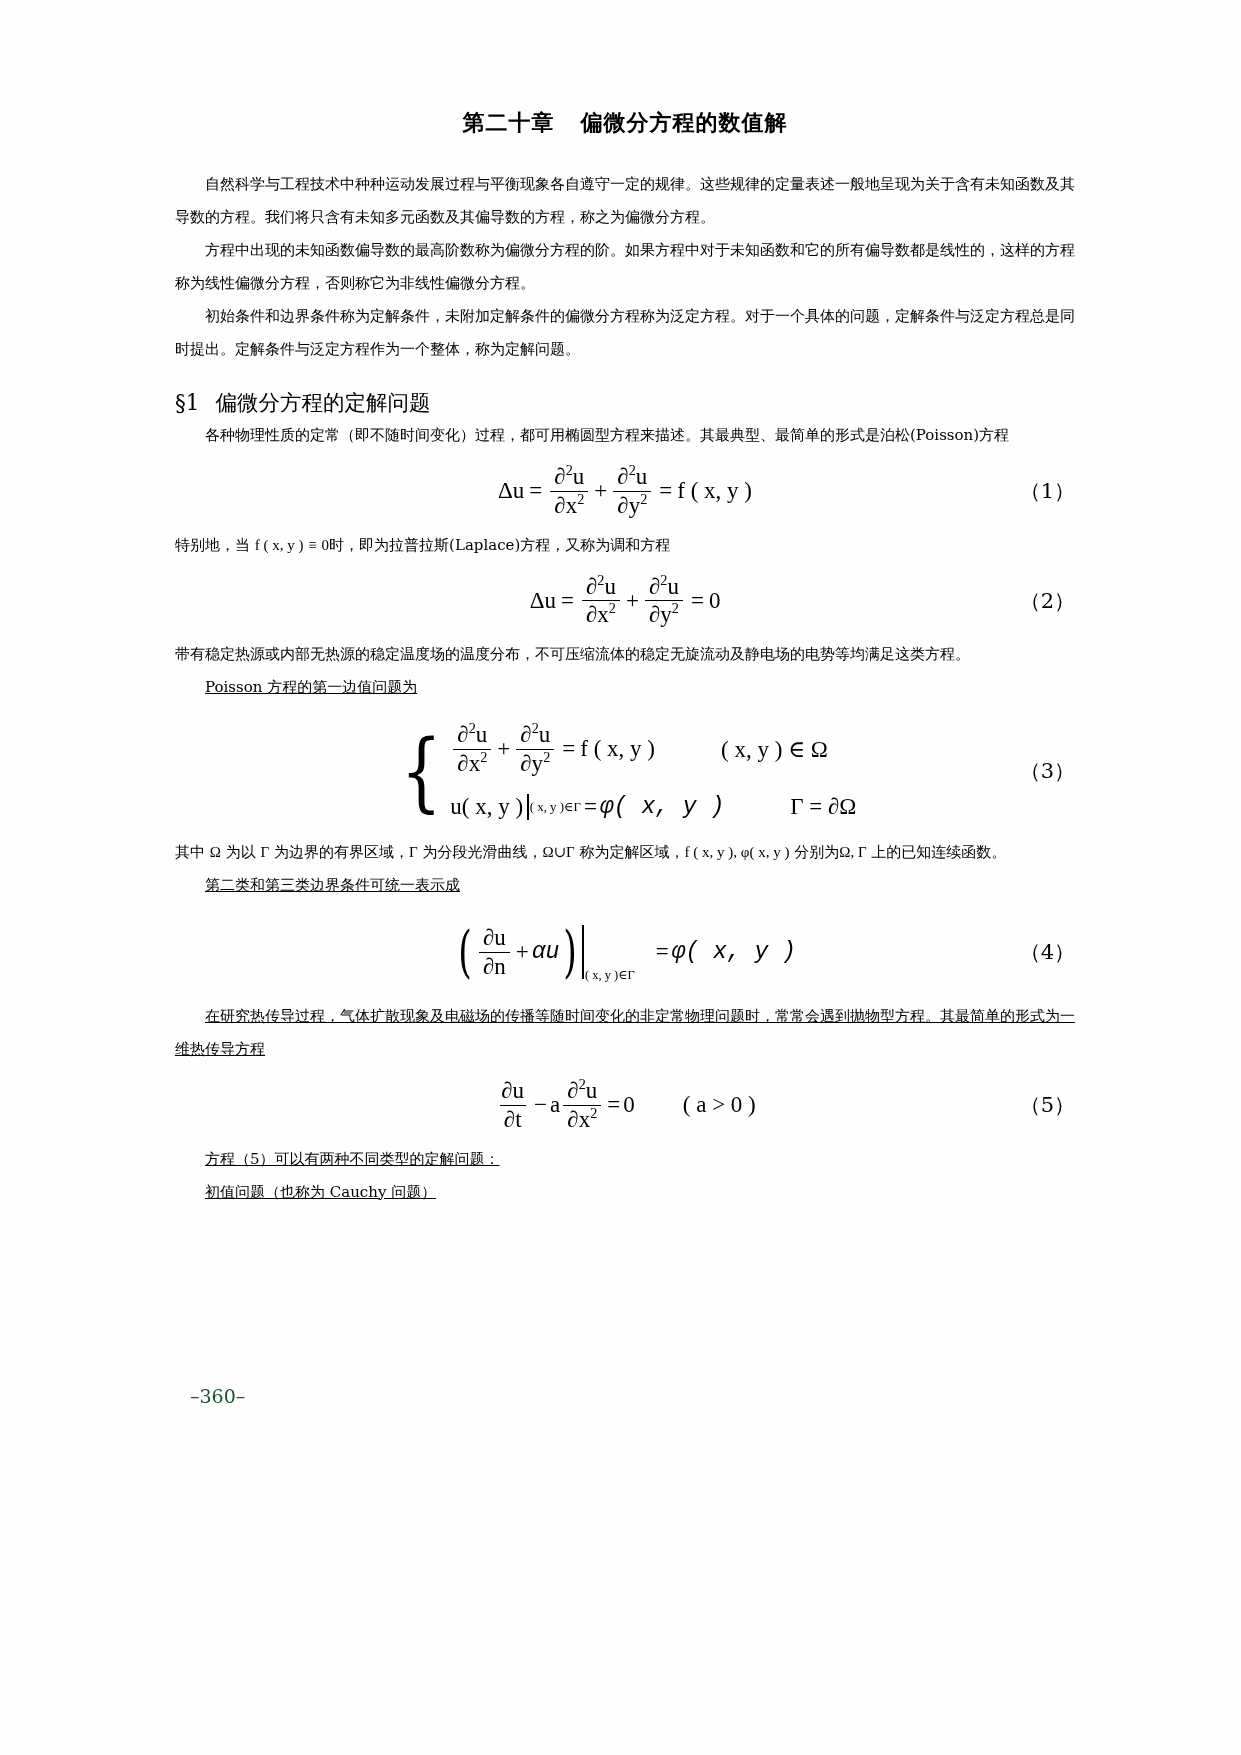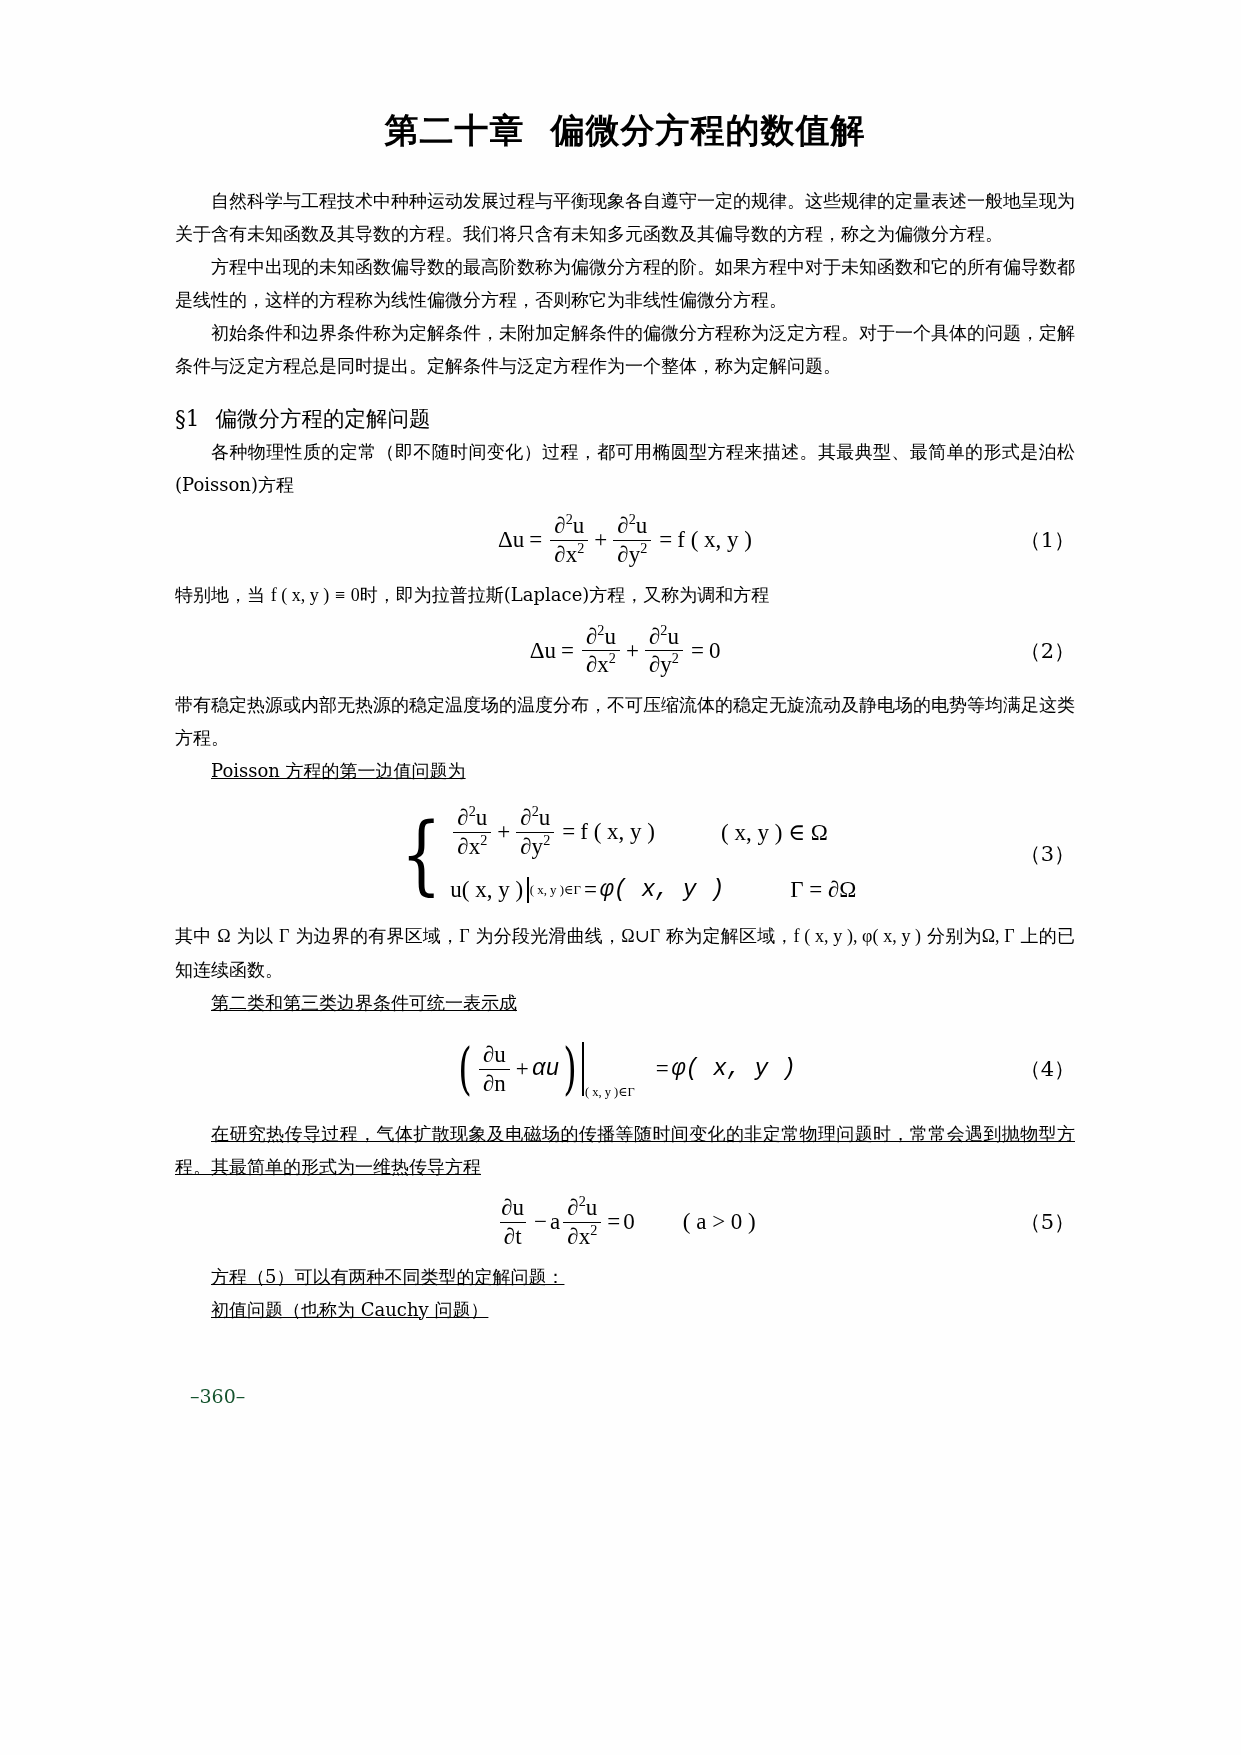--- a/index.html
+++ b/index.html
@@ -21,31 +21,31 @@
   .content {
     position: absolute;
     left: 175px;
     top: 90px;
     width: 900px;
   }
 
   
   .chapter-title {
     text-align: center;
-    font-size: 34px;
+    font-size: 22px;
     font-weight: bold;
     letter-spacing: 1px;
     margin: 18px 0 30px 0;
     font-family: "DejaVu Serif", "Liberation Serif", serif;
   }
   .chapter-title .num { margin-right: 26px; }
 
   
   p.body {
-    font-size: 18px;
+    font-size: 15px;
     line-height: 33px;
     margin: 0;
     text-align: justify;
     text-justify: inter-character;
     text-indent: 2em;
     font-family: "DejaVu Serif", "Liberation Serif", serif;
   }
   p.body.noindent { text-indent: 0; }
   p.body.indent1 { text-indent: 2em; text-decoration: underline; }
 

